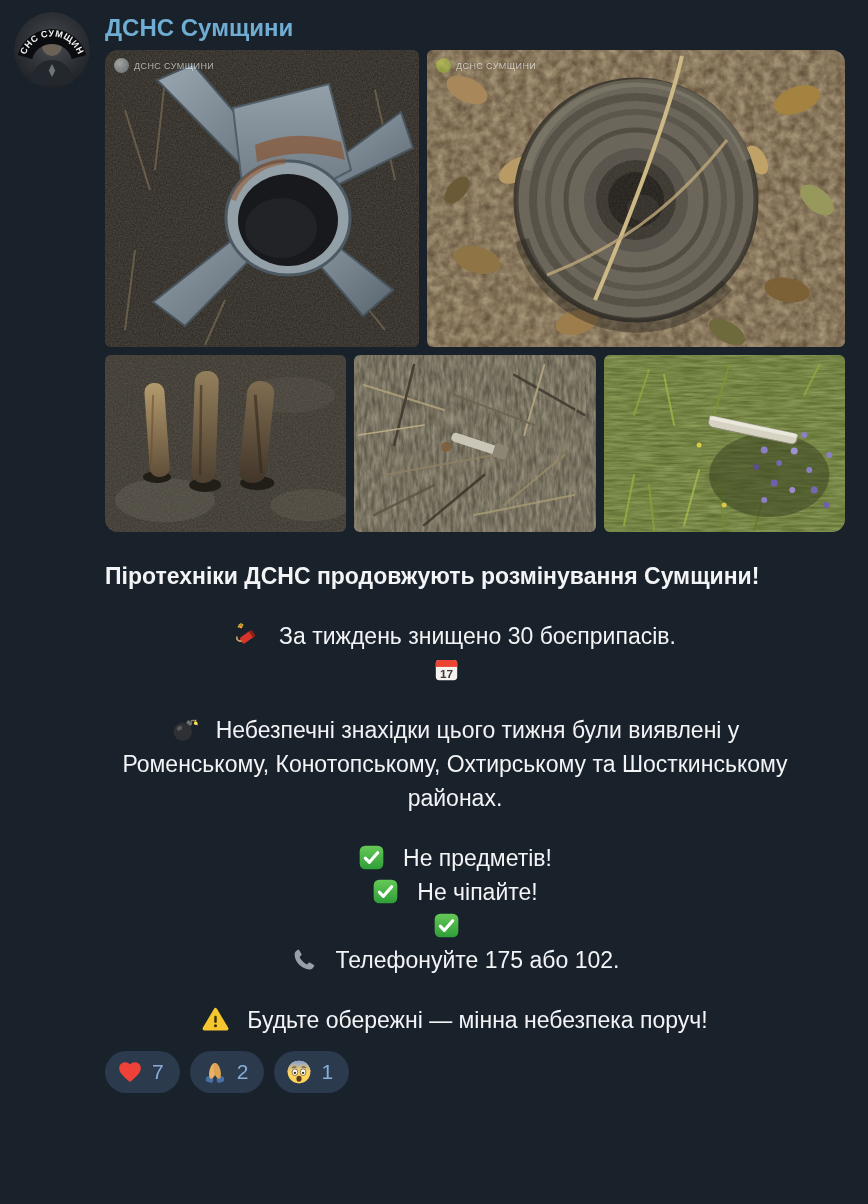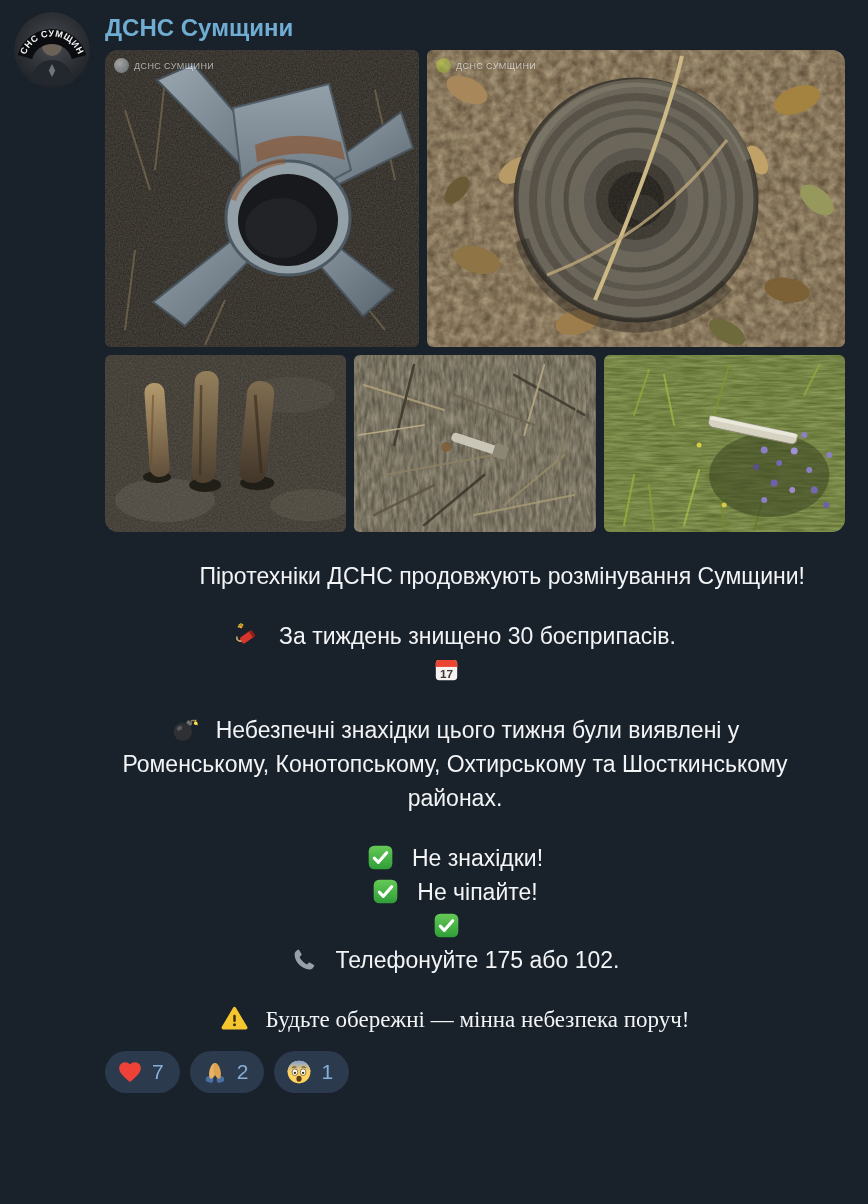--- a/index.html
+++ b/index.html
@@ -17,23 +17,23 @@
   .pA{width:314px;height:297px;}
   .pB{width:418px;height:297px;}
   .prow2 figure.photo{flex:1 1 0;height:177px;}
   figure.photo svg{display:block;width:100%;height:100%;}
   .wm{position:absolute;top:8px;left:9px;display:flex;align-items:center;gap:5px;opacity:.6;}
   .wm .wm-logo{width:15px;height:15px;border-radius:50%;flex:0 0 15px;}
   .wm-grey{background:radial-gradient(circle at 35% 35%,#e8ecee,#7d8a92);}
   .wm-green{background:radial-gradient(circle at 35% 35%,#d7e45a,#7fa12e);}
   .wm .wm-text{font-size:9px;color:#fff;letter-spacing:.4px;text-shadow:0 0 2px rgba(0,0,0,.6);white-space:nowrap;}
   .msg{margin-top:27px;width:700px;font-size:23px;line-height:34px;}
-  .headline{font-weight:normal;margin:0 0 26px 0;text-align:right;}
+  .headline{font-weight:bold;margin:0 0 26px 0;}
   .para{margin:0 0 26px 0;}
-  .para.last{margin-bottom:14px;font-family:Liberation Serif, serif;}
+  .para.last{margin-bottom:14px;}
   .line{display:block;text-align:center;}
   .icon{display:inline-block;width:27px;height:27px;vertical-align:-5px;margin-right:18px;}
   .icon svg{display:block;width:27px;height:27px;}
   .reactions{display:flex;gap:10px;margin-top:0;padding-bottom:18px;}
   .pill{display:flex;align-items:center;gap:9px;height:42px;padding:0 16px 0 12px;border:none;
         border-radius:21px;background:#2b3a4d;cursor:pointer;}
   .pill .r-icon{width:26px;height:26px;display:block;}
   .pill .r-icon svg{display:block;width:26px;height:26px;}
   .pill .count{color:#87aed6;font-size:21px;font-family:"Liberation Sans",sans-serif;}
 </style>
@@ -341,21 +341,21 @@
               <svg viewBox="0 0 24 24">
                 <defs>
                     <linearGradient id="gCk" x1="0" y1="0" x2="0" y2="1">
                   <stop offset="0" stop-color="#65c957"></stop>
                       <stop offset="1" stop-color="#2f9e38"></stop>
                     </linearGradient>
                   </defs>
                 <rect x="1.5" y="1.5" width="21" height="21" rx="5" fill="url(#gCk)"></rect>
                 <path d="M6.5 12.6 l3.6 3.7 7.4 -8.6" stroke="#fff" stroke-width="2.8" fill="none" stroke-linecap="round" stroke-linejoin="round"></path>
               </svg>
-            </span><span>Не знахідки!</span>
+            </span><span>Не предметів!</span>
           </span>
           <span class="line">
             <span class="icon">
               <svg viewBox="0 0 24 24">
                 <rect x="1.5" y="1.5" width="21" height="21" rx="5" fill="url(#gCk)"></rect>
                 <path d="M6.5 12.6 l3.6 3.7 7.4 -8.6" stroke="#fff" stroke-width="2.8" fill="none" stroke-linecap="round" stroke-linejoin="round"></path>
               </svg>
             </span><span>Не чіпайте!</span>
           </span>
           <span class="line">

